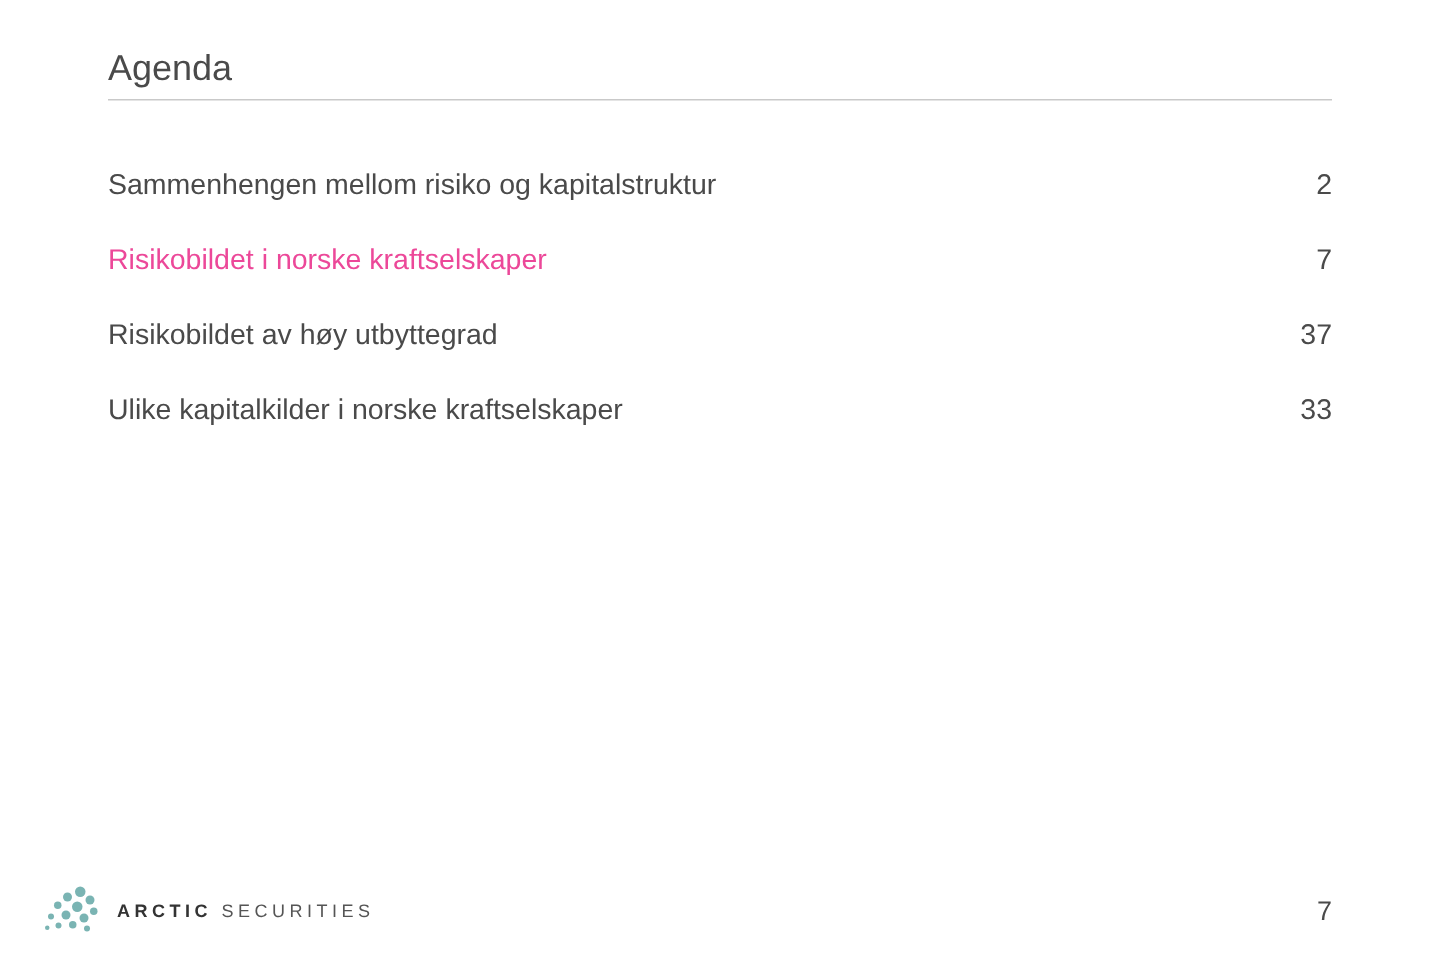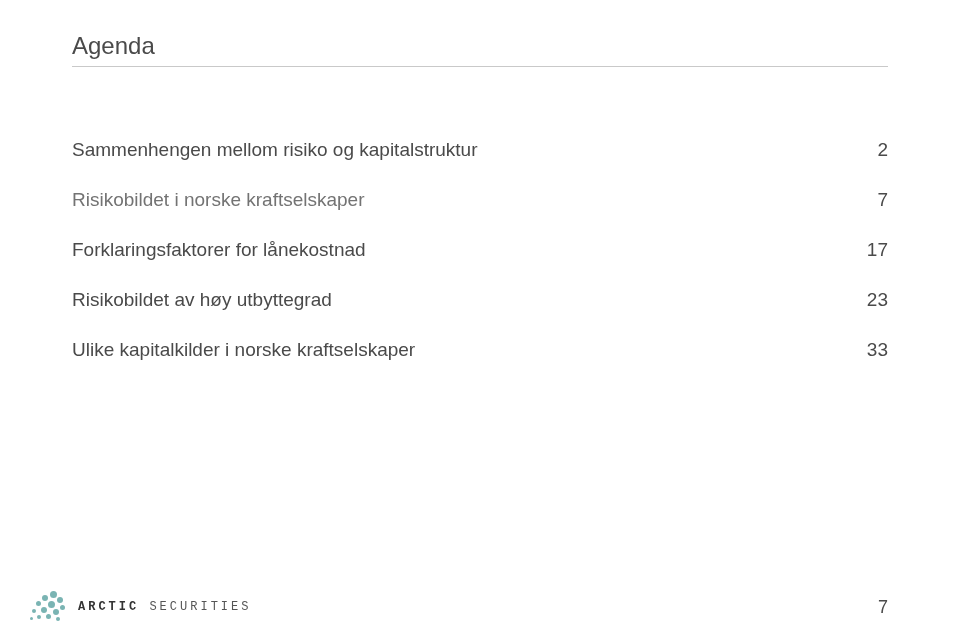--- a/index.html
+++ b/index.html
@@ -17,36 +17,36 @@
     }
     .content {
       padding: 32px 72px 0 72px;
     }
     .title {
       font-size: 24px;
       font-weight: normal;
       color: #4a4a4a;
       border-bottom: 1px solid #c9c9c9;
       padding-bottom: 6px;
-      margin-bottom: 72px;
+      margin-bottom: 46px;
     }
     .agenda-list {
       display: flex;
       flex-direction: column;
       gap: 28px;
     }
     .agenda-row {
       display: flex;
       justify-content: space-between;
       align-items: flex-start;
       font-size: 19px;
       color: #4a4a4a;
     }
     .agenda-row.highlight .agenda-label {
-      color: #737373;
+      color: #ec4899;
     }
     .agenda-label {
       flex: 1;
     }
     .agenda-page {
       width: 40px;
       text-align: right;
     }
     .footer {
       position: absolute;
@@ -70,21 +70,21 @@
     }
     .dot {
       position: absolute;
       border-radius: 50%;
       background: #7ab4b3;
     }
     .brand-text {
       letter-spacing: 3px;
       font-size: 12px;
       color: #555;
-      font-family: Liberation Mono, monospace;
+      font-family: Liberation Sans, sans-serif;
     }
     .brand-text .bold {
       font-weight: bold;
       color: #333;
     }
     .page-number {
       font-size: 18px;
       color: #4a4a4a;
     }
   </style>
@@ -97,26 +97,22 @@
   <div class="agenda-list">
     <div class="agenda-row">
       <span class="agenda-label">Sammenhengen mellom risiko og kapitalstruktur</span>
       <span class="agenda-page">2</span>
     </div>
     <div class="agenda-row highlight">
       <span class="agenda-label">Risikobildet i norske kraftselskaper</span>
       <span class="agenda-page">7</span>
     </div>
     <div class="agenda-row">
-      <span class="agenda-label">Forklaringsfaktorer for lånekostnad</span>
-      <span class="agenda-page">17</span>
-    </div>
-    <div class="agenda-row">
       <span class="agenda-label">Risikobildet av høy utbyttegrad</span>
-      <span class="agenda-page">23</span>
+      <span class="agenda-page">37</span>
     </div>
     <div class="agenda-row">
       <span class="agenda-label">Ulike kapitalkilder i norske kraftselskaper</span>
       <span class="agenda-page">33</span>
     </div>
   </div>
 </div>
 
 <div class="footer">
   <div class="brand">

